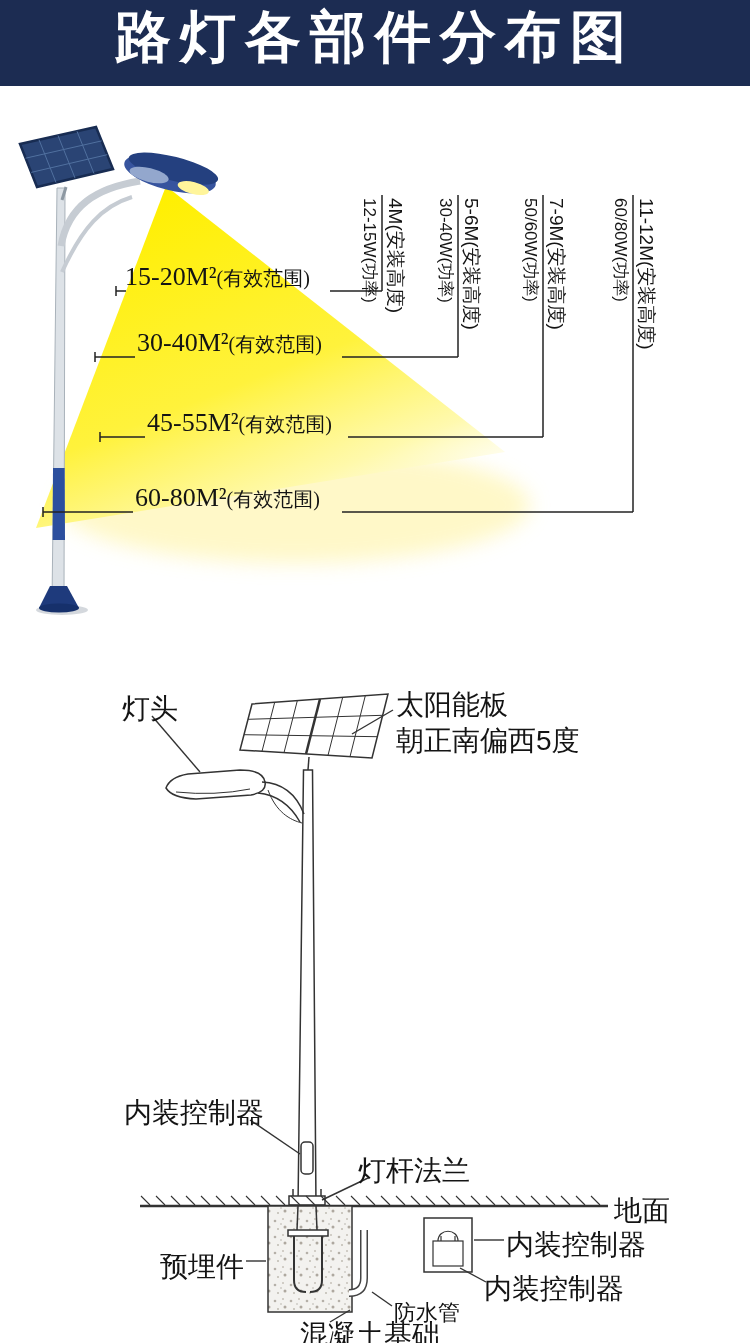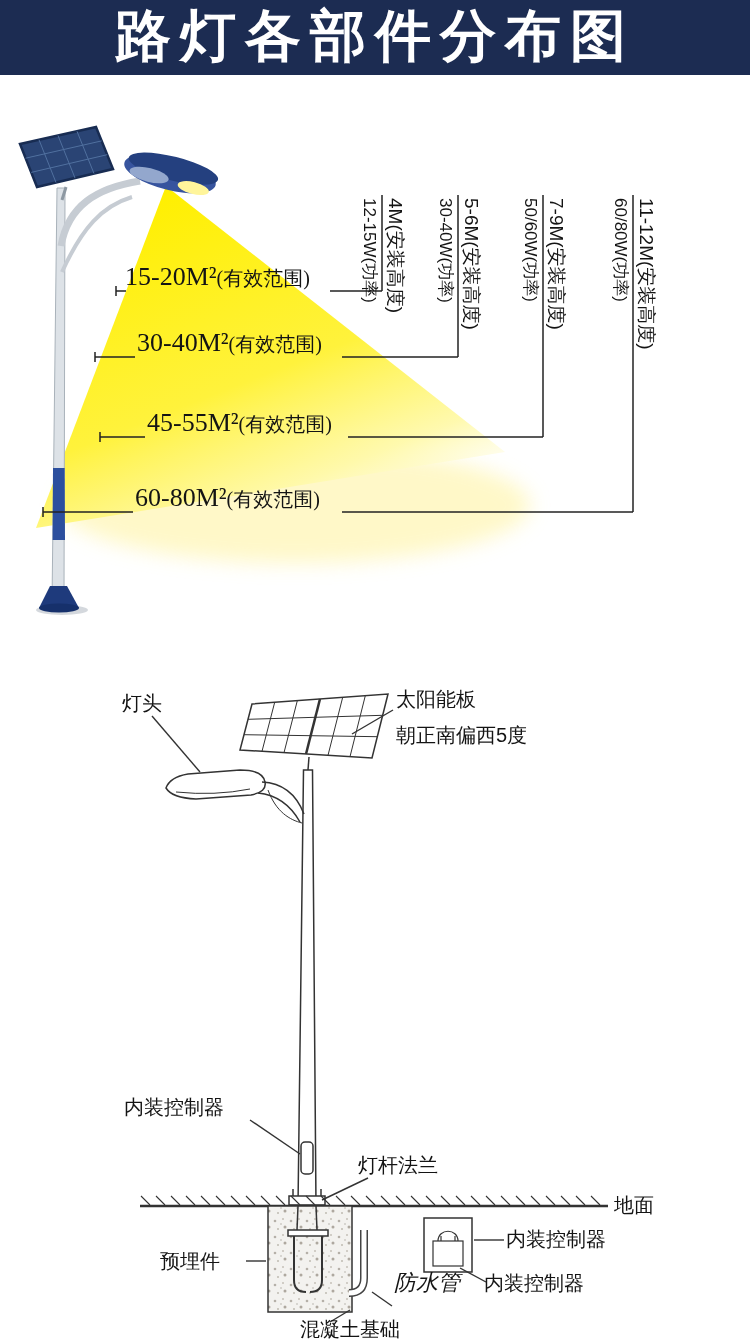--- a/index.html
+++ b/index.html
@@ -5,38 +5,38 @@
   * { margin:0; padding:0; box-sizing:border-box; }
   html,body { width:750px; height:1343px; }
   body {
     position:relative;
     background:#ffffff;
     font-family:"Liberation Sans", sans-serif;
     overflow:hidden;
     color:#141414;
   }
   .banner {
-    position:absolute; top:0; left:0; width:750px; height:75px;
-    display:flex; align-items:flex-end; justify-content:center;
+    position:absolute; top:0; left:0; width:750px; height:86px;
+    display:flex; align-items:flex-start; justify-content:center;
   }
   .banner .title {
     color:#ffffff; font-size:56px; font-weight:900; letter-spacing:9px;
     white-space:nowrap;
   }
   svg.art { position:absolute; top:0; left:0; }
   .range { position:absolute; white-space:nowrap;font-family:Liberation Serif, serif; }
   .range .val { font-size:26px; }
   .range .note { font-size:20px; }
   .vtext {
     position:absolute; white-space:nowrap; line-height:1;
     transform-origin:0 0; transform:rotate(90deg);
   }
   .vtext.h { font-size:19px; }
   .vtext.p { font-size:17px; }
-  .plabel { position:absolute; font-size:20px; white-space:nowrap; }
+  .plabel { position:absolute; font-size:28px; white-space:nowrap; }
   .plabel.small { font-size:22px; }
 </style>
 </head>
 <body>
 
 <svg class="art" width="750" height="1343" viewBox="0 0 750 1343">
   <defs>
     <linearGradient id="coneGrad" x1="160" y1="190" x2="300" y2="545" gradientUnits="userSpaceOnUse">
       <stop offset="0" stop-color="#ffef00"></stop>
       <stop offset="0.55" stop-color="#fff23c"></stop>
@@ -193,14 +193,14 @@
 
 <div class="plabel" style="left:122px; top:690px;">灯头</div>
 <div class="plabel" style="left:396px; top:686px;">太阳能板</div>
 <div class="plabel" style="left:396px; top:722px;text-align:right;">朝正南偏西5度</div>
 <div class="plabel" style="left:124px; top:1094px;">内装控制器</div>
 <div class="plabel" style="left:358px; top:1152px;">灯杆法兰</div>
 <div class="plabel" style="left:614px; top:1192px;">地面</div>
 <div class="plabel" style="left:506px; top:1226px;">内装控制器</div>
 <div class="plabel" style="left:160px; top:1248px;">预埋件</div>
 <div class="plabel" style="left:484px; top:1270px;">内装控制器</div>
-<div class="plabel small" style="left:394px; top:1268px;font-style:italic;">防水管</div>
+<div class="plabel small" style="left:394px; top:1298px;">防水管</div>
 <div class="plabel" style="left:300px; top:1316px;">混凝土基础</div>
 
 </body></html>

